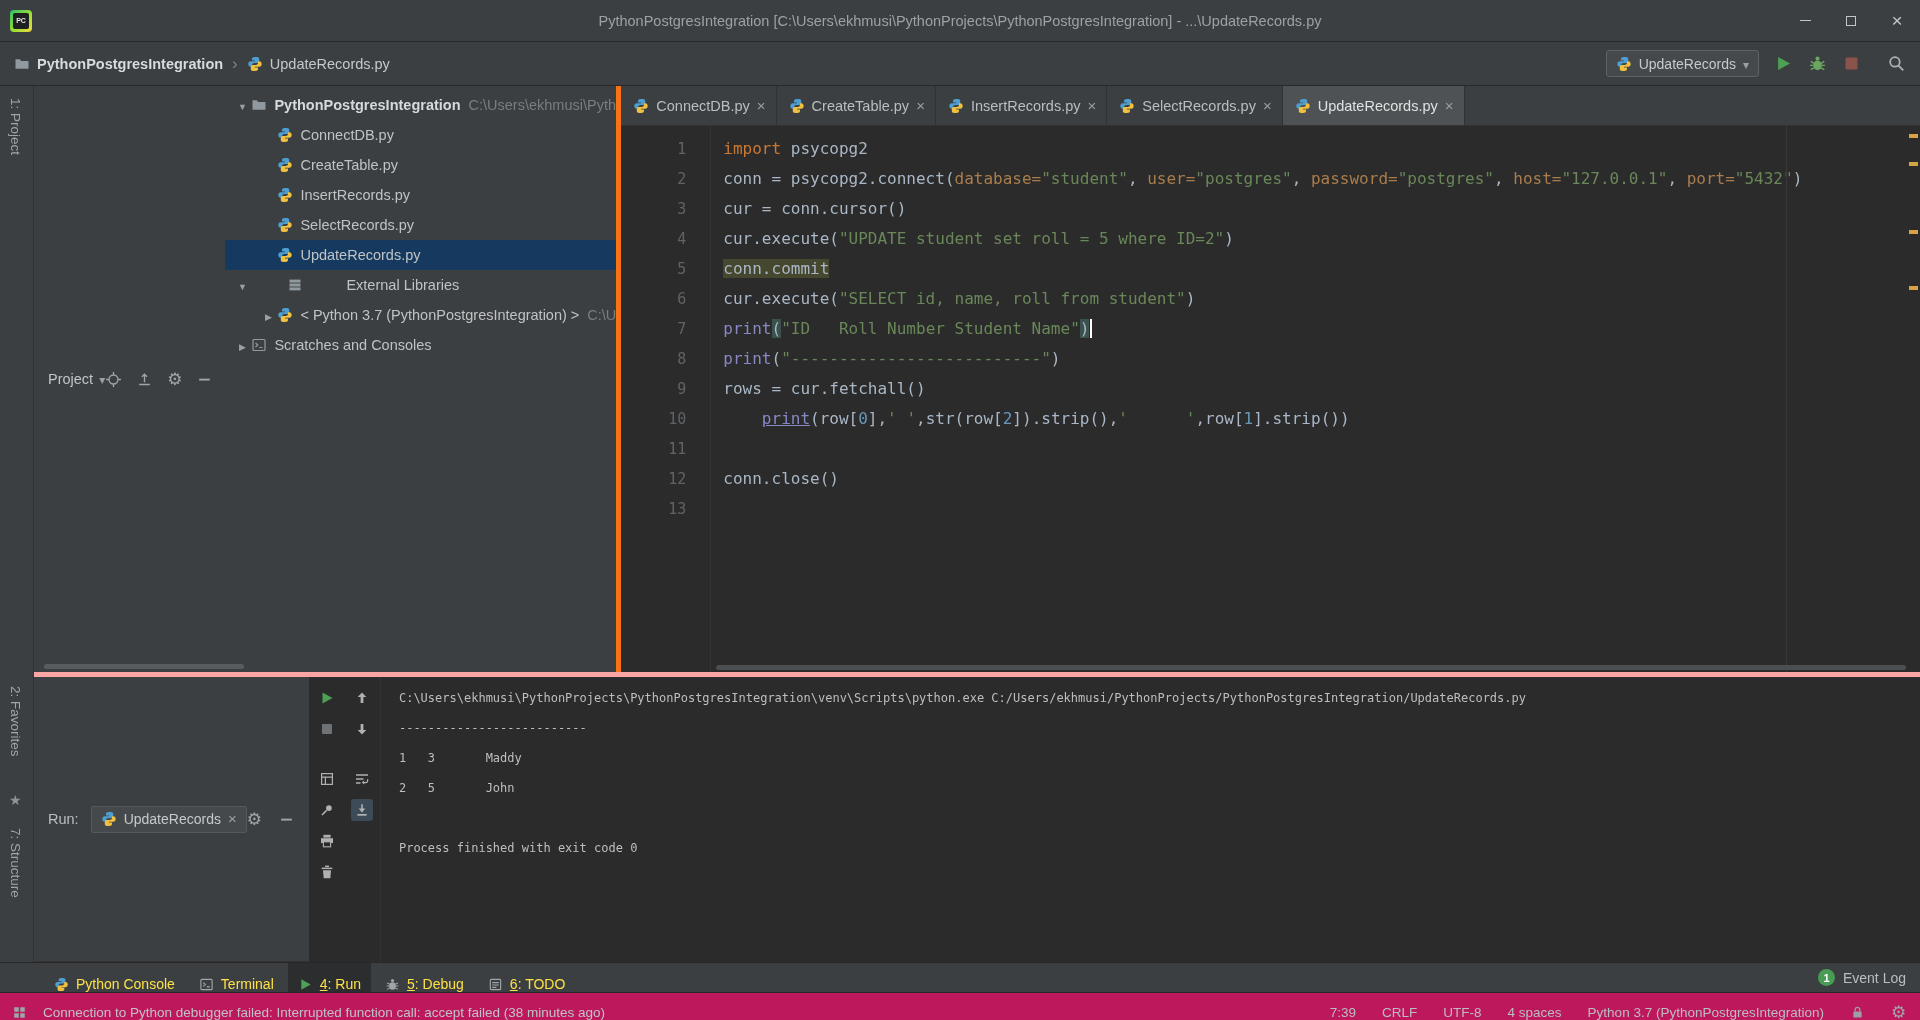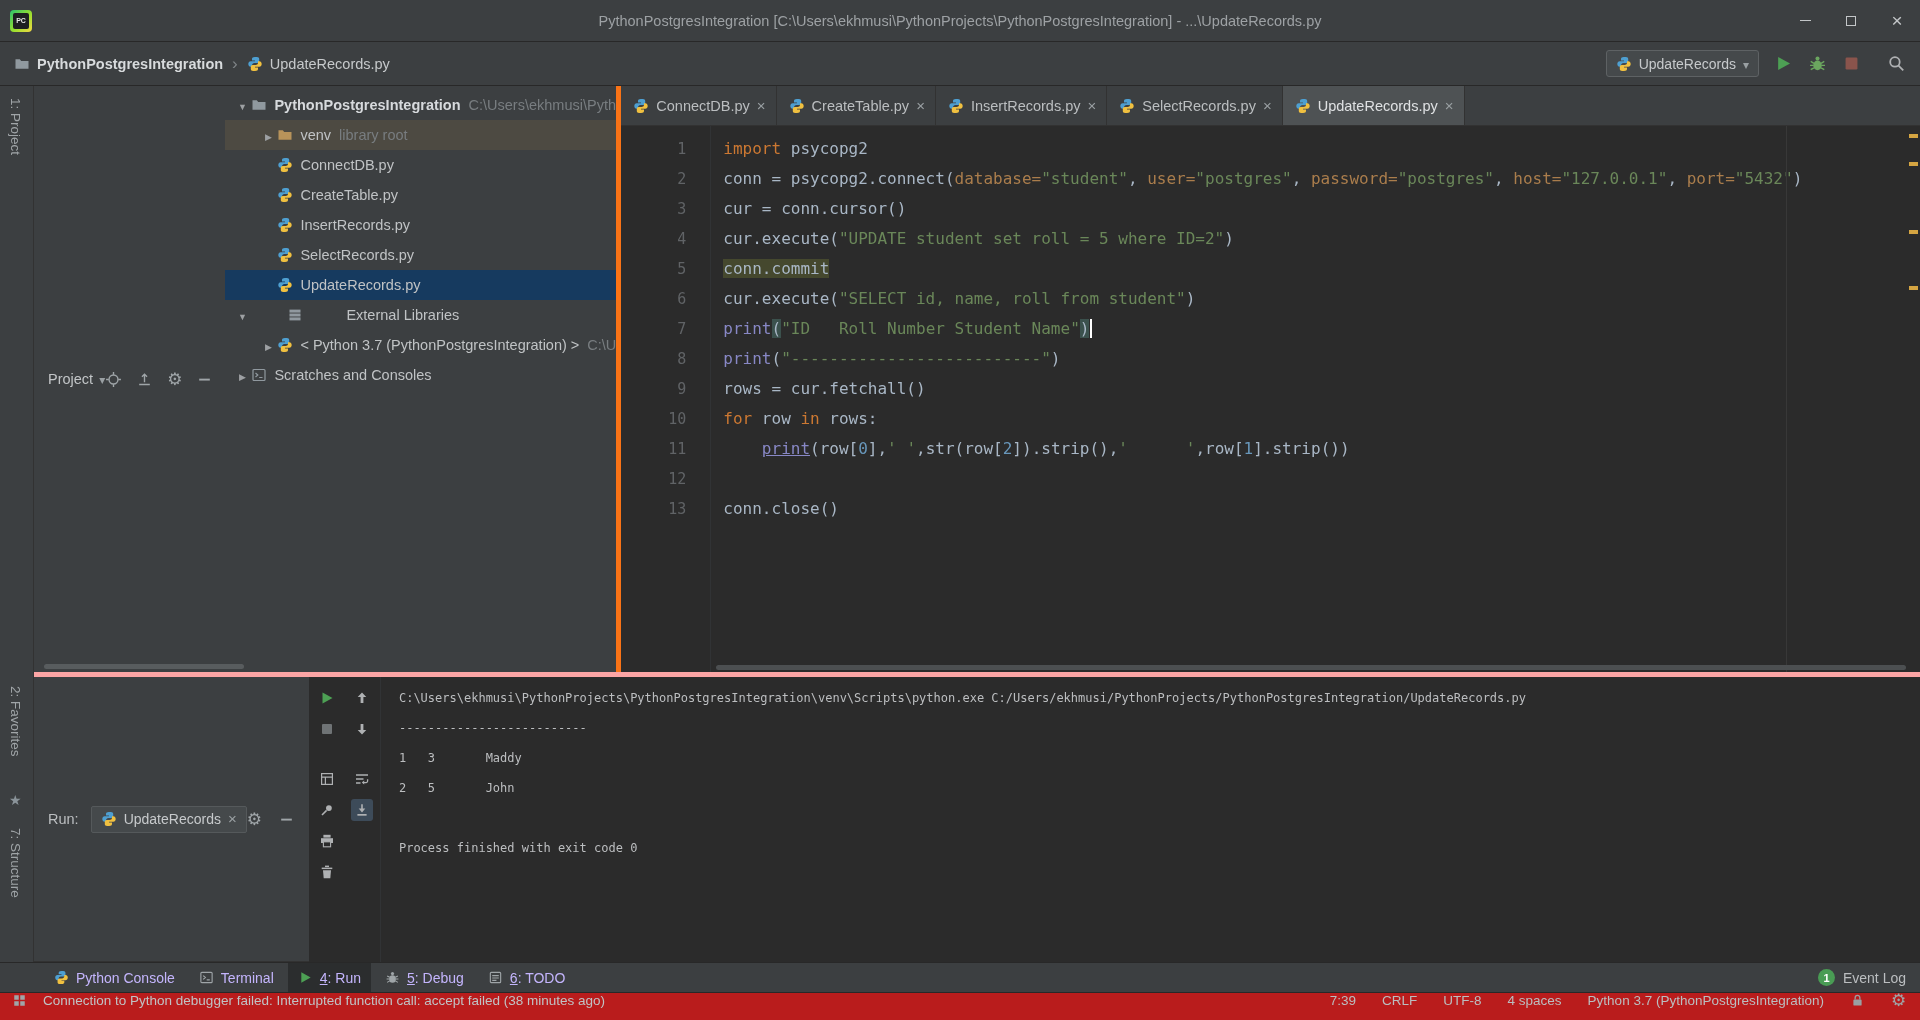--- a/index.html
+++ b/index.html
@@ -113,29 +113,29 @@
 .rt-ic svg{width:16px;height:16px}
 .rt-ic.dim{color:#6f7375}
 .rt-ic.active{background:rgba(94,134,174,.35)}
 .rt-gap{height:10px}
 .console{flex:1;padding:6px 0 0 18px;overflow:hidden;font-family:"DejaVu Sans Mono","Liberation Mono",monospace}
 .con-line{height:30px;line-height:30px;font-size:12px;white-space:pre;color:#bcbec0}
 
 
 .tw-bar{flex:0 0 30px;background:#3c3f41;border-top:1px solid #282828;display:flex;align-items:center;padding:0 14px 0 44px;font-size:14px}
 .tw-left{display:flex;align-items:center;gap:4px;height:100%}
-.tw-item{display:flex;align-items:center;gap:7px;height:100%;padding:0 10px;color:#c4b5fd;white-space:nowrap}
+.tw-item{display:flex;align-items:flex-end;gap:7px;height:100%;padding:0 10px;color:#fde047;white-space:nowrap}
 .tw-item.active{background:rgba(0,0,0,.28)}
 .tw-ic{width:15px;height:15px}
 .tw-label u{text-decoration:underline}
 .tw-right{margin-left:auto;display:flex;align-items:center;gap:8px;color:#bbbec0}
 .badge{width:17px;height:17px;border-radius:50%;background:var(--badge-green,#499c54);color:#fff;font-size:11px;font-weight:bold;display:flex;align-items:center;justify-content:center}
 
 
-.statusbar{flex:0 0 28px;background:#b91c1c;border-top:1px solid #282828;display:flex;align-items:flex-start;padding:0 14px 0 12px;font-size:13.5px}
+.statusbar{flex:0 0 28px;background:#be185d;border-top:1px solid #282828;display:flex;align-items:flex-end;padding:0 14px 0 12px;font-size:13.5px}
 .sb-grid{width:15px;height:15px;margin-right:16px}
 .sb-msg{color:#c0c3c5;white-space:nowrap}
 .sb-right{margin-left:auto;display:flex;align-items:center;gap:26px}
 .sb-item{color:#bbbec0;white-space:nowrap}
 .sb-ic{width:15px;height:15px;color:#9aa0a3}
 </style>
 </head>
 <body>
 
 <div class="app">
@@ -254,30 +254,20 @@
               <div class="tree-row" style="padding-left: 8px;">
                 <span class="tree-arrow g-arrow-d"></span>
                 <span class="icn tree-icn c-folder">
                   <svg viewBox="0 0 16 16">
                     <path fill="currentColor" d="M1.5 3.2h4.3l1.4 1.9h7.3v7.7H1.5z"></path>
                   </svg>
                 </span>
                 <span class="tree-label bold">PythonPostgresIntegration</span>
                 <span class="tree-sub">C:\Users\ekhmusi\Pyth</span>
               </div>
-              <div class="tree-row highlighted" style="padding-left: 34px;">
-                <span class="tree-arrow g-arrow-r"></span>
-                <span class="icn tree-icn c-venv">
-                  <svg viewBox="0 0 16 16">
-                    <path fill="currentColor" d="M1.5 3.2h4.3l1.4 1.9h7.3v7.7H1.5z"></path>
-                  </svg>
-                </span>
-                <span class="tree-label">venv</span>
-                <span class="tree-sub">library root</span>
-              </div>
               <div class="tree-row" style="padding-left: 34px;">
                 <span class="tree-arrow"></span>
                 <span class="icn tree-icn ">
                   <svg viewBox="0 0 16 16">
                     <path fill="#4e9fd1" d="M7.9 1C5.8 1 5 1.9 5 3v1.5h3v.7H3.7C2.3 5.2 1.3 6.4 1.3 8c0 1.6 1 2.8 2.4 2.8H5V9.3C5 8 6.1 7 7.4 7h2.9c1.1 0 1.9-.9 1.9-2V3c0-1.1-.8-2-2.3-2z"></path>
                     <path fill="#f0c040" d="M8.1 15c2.1 0 2.9-.9 2.9-2v-1.5H8v-.7h4.3c1.4 0 2.4-1.2 2.4-2.8 0-1.6-1-2.8-2.4-2.8H11v1.5C11 8 9.9 9 8.6 9H5.7c-1.1 0-1.9.9-1.9 2v2c0 1.1.8 2 2.3 2z"></path>
                   </svg>
                 </span>
                 <span class="tree-label">ConnectDB.py</span>
               </div>
@@ -431,21 +421,20 @@
             <div class="code">
                 <div class="code-line"><span class="tk-k">import </span><span class="tk-p">psycopg2</span></div>
                 <div class="code-line"><span class="tk-p">conn = psycopg2.connect(</span><span class="tk-kw">database=</span><span class="tk-s">"student"</span><span class="tk-p">, </span><span class="tk-kw">user=</span><span class="tk-s">"postgres"</span><span class="tk-p">, </span><span class="tk-kw">password=</span><span class="tk-s">"postgres"</span><span class="tk-p">, </span><span class="tk-kw">host=</span><span class="tk-s">"127.0.0.1"</span><span class="tk-p">, </span><span class="tk-kw">port=</span><span class="tk-s">"5432"</span><span class="tk-p">)</span></div>
                 <div class="code-line"><span class="tk-p">cur = conn.cursor()</span></div>
                 <div class="code-line"><span class="tk-p">cur.execute(</span><span class="tk-s">"UPDATE student set roll = 5 where ID=2"</span><span class="tk-p">)</span></div>
                 <div class="code-line"><span class="tk-p tk-sel">conn.commit</span></div>
                 <div class="code-line"><span class="tk-p">cur.execute(</span><span class="tk-s">"SELECT id, name, roll from student"</span><span class="tk-p">)</span></div>
                 <div class="code-line"><span class="tk-b">print</span><span class="tk-p tk-brace">(</span><span class="tk-s">"ID   Roll Number Student Name"</span><span class="tk-p tk-brace">)</span><span class="caret"></span></div>
                 <div class="code-line"><span class="tk-b">print</span><span class="tk-p">(</span><span class="tk-s">"--------------------------"</span><span class="tk-p">)</span></div>
                 <div class="code-line"><span class="tk-p">rows = cur.fetchall()</span></div>
-                <div class="code-line"><span class="tk-k">for </span><span class="tk-p">row </span><span class="tk-k">in </span><span class="tk-p">rows:</span></div>
                 <div class="code-line"><span class="tk-p">    </span><span class="tk-b tk-u">print</span><span class="tk-p">(row[</span><span class="tk-n">0</span><span class="tk-p">],</span><span class="tk-s">' '</span><span class="tk-p">,str(row[</span><span class="tk-n">2</span><span class="tk-p">]).strip(),</span><span class="tk-s">'      '</span><span class="tk-p">,row[</span><span class="tk-n">1</span><span class="tk-p">].strip())</span></div>
                 <div class="code-line"></div>
                 <div class="code-line"><span class="tk-p">conn.close()</span></div>
               </div>
             <div class="margin-guide"></div>
             <div class="stripe">
                 <span class="stripe-mark" style="top: 8px;"></span>
                 <span class="stripe-mark" style="top: 36px;"></span>
                 <span class="stripe-mark" style="top: 104px;"></span>
                 <span class="stripe-mark" style="top: 160px;"></span>

